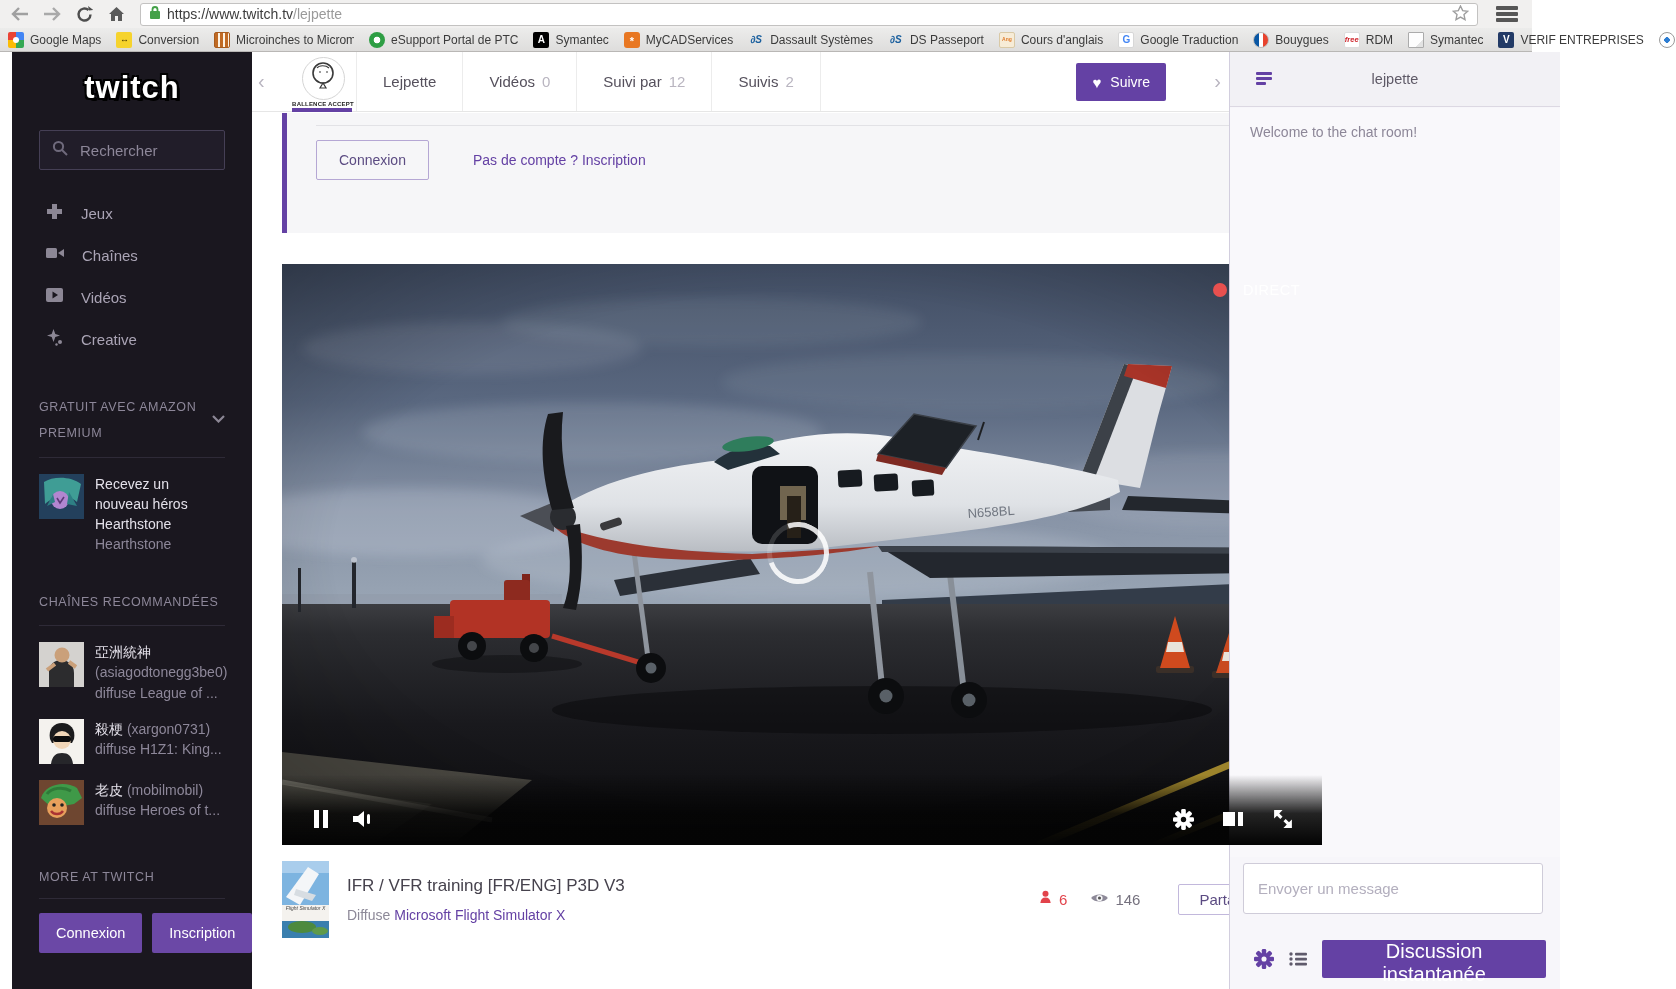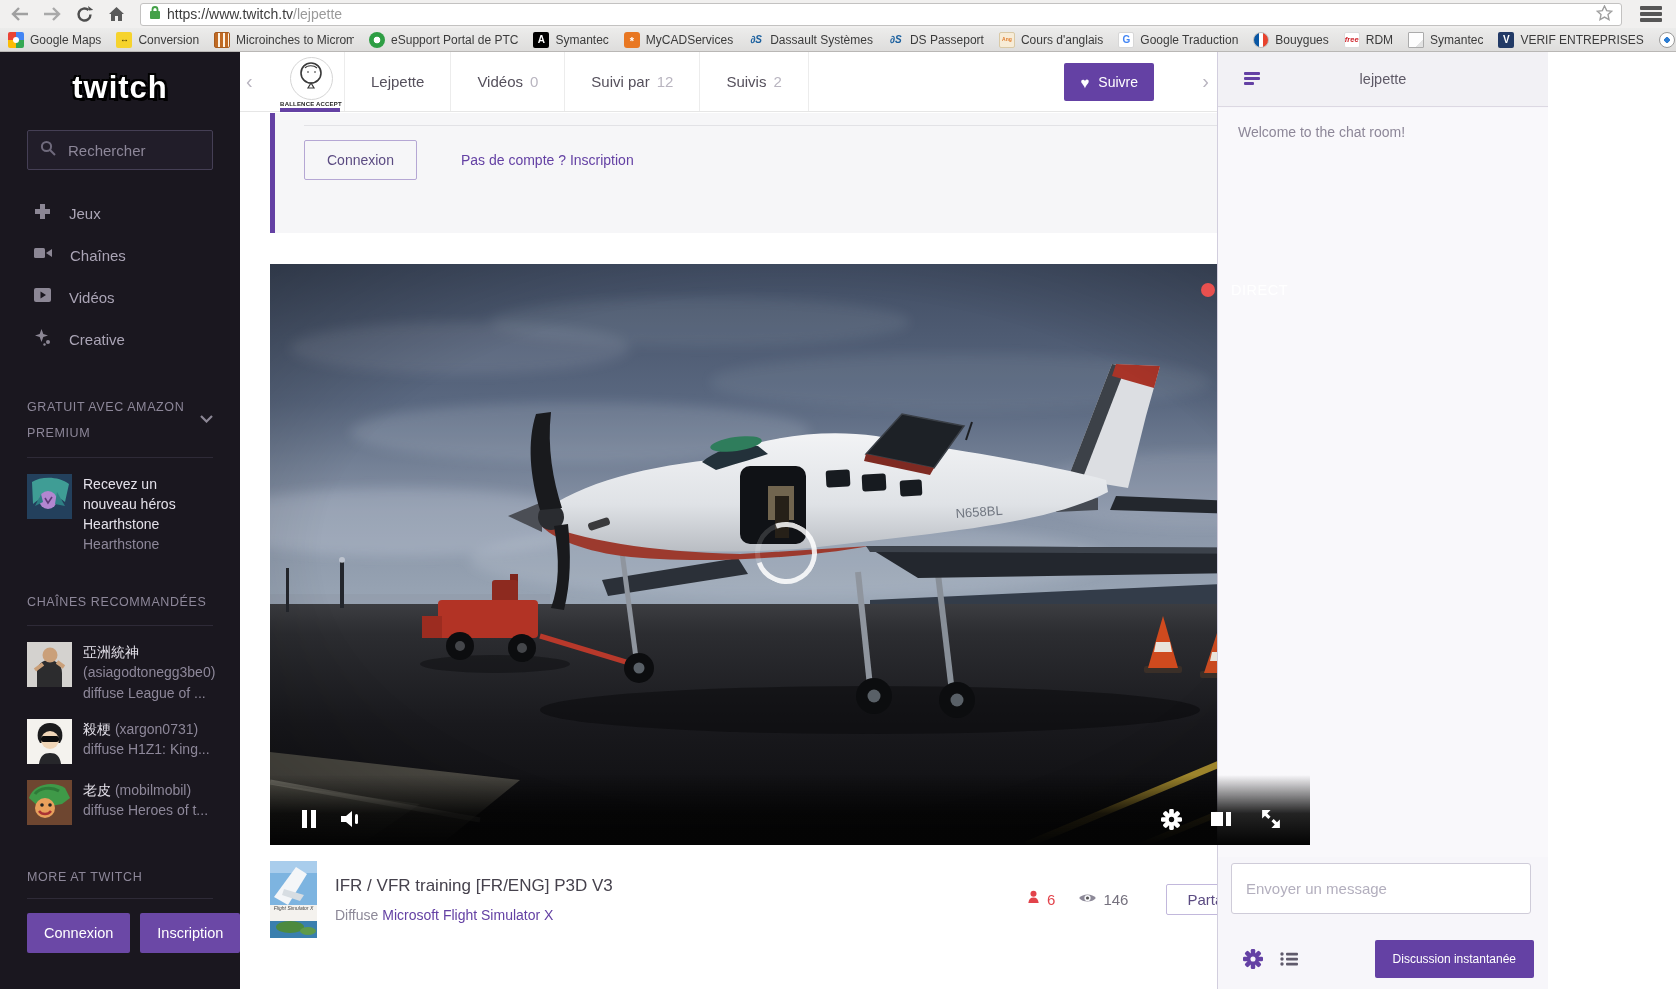--- a/index.html
+++ b/index.html
@@ -1,20 +1,20 @@
 <!DOCTYPE html>
 <html><head>
 <meta charset="utf-8">
 <style>
   html,body{margin:0;padding:0;width:1676px;height:989px;overflow:hidden;
     font-family:"Liberation Sans",sans-serif;background:#fff;position:relative;}
   *{box-sizing:border-box;}
 
   
-  .browser{position:absolute;top:0;left:0;width:1676px;height:52px;background:#f1f0ef;}
+  .browser{position:absolute;top:0;left:0;width:1532px;height:52px;background:#f1f0ef;}
   .toolbar{height:28px;display:flex;align-items:center;padding:0 8px;gap:8px;}
   .tbtn{width:24px;height:24px;display:flex;align-items:center;justify-content:center;flex:none;}
   .addressbar{flex:1;height:23px;background:#fff;border:1px solid #c3c2c1;border-radius:3px;
     display:flex;align-items:center;padding:0 8px;gap:6px;font-size:14px;margin:0 4px;}
   .url-host{color:#3c3c3c;}
   .url-path{color:#9a9a9a;}
   .star{margin-left:auto;}
   .menu-btn{width:22px;height:16px;display:flex;flex-direction:column;justify-content:space-between;flex:none;margin:0 6px;}
   .menu-btn i{display:block;height:4px;background:#565656;border-radius:1px;}
 
@@ -37,21 +37,21 @@
   .fav-ds{color:#1a5f9e;font-style:italic;font-size:10px;background:transparent;}
   .fav-doc{background:#f7ecd7;border:1px solid #d9c9a6;color:#e07a2a;font-size:5px;}
   .fav-translate{background:#fff;border:1px solid #d7d7d7;color:#4285f4;font-size:10px;}
   .fav-bouygues{border-radius:50%;background:linear-gradient(90deg,#0a57a4 0 34%,#fff 34% 66%,#e8432e 66%);border:1px solid #bbb;}
   .fav-free{background:#fff;border:1px solid #ddd;color:#cd1e25;font-style:italic;font-size:7.5px;}
   .fav-page{background:linear-gradient(135deg,#fdfdfd 0 72%,#e3e3e3 72%);border:1px solid #ababab;border-radius:1px;}
   .fav-verif{background:#223a66;color:#fff;font-size:10px;}
   .fav-crm{border-radius:50%;border:1px solid #9a9a9a;background:radial-gradient(circle,#2d7dd2 0 26%,#fff 30% 100%);}
 
   
-  .app{position:absolute;top:52px;left:0;width:1548px;height:937px;display:flex;}
+  .app{position:absolute;top:52px;left:12px;width:1548px;height:937px;display:flex;}
 
   
   .sidebar{width:240px;flex:none;background:#1a171f;color:#9b96a6;position:relative;overflow:hidden;}
   .logo{margin-top:18px;text-align:center;font-size:31px;font-weight:800;letter-spacing:1px;color:#fff;
     text-shadow:-2px -2px 0 #000,2px -2px 0 #000,-2px 2px 0 #000,2px 2px 0 #000,3px 3px 0 #000;}
   .search{margin:24px 27px 0;height:40px;background:#211d29;border:1px solid #453f55;border-radius:2px;
     display:flex;align-items:center;padding:0 12px;gap:10px;}
   .search input{background:transparent;border:0;outline:none;color:#cfcad9;font-size:15px;width:100%;
     font-family:"Liberation Sans",sans-serif;}
   .search input::placeholder{color:#8d8799;}
@@ -143,21 +143,21 @@
   .cbody{position:absolute;top:56px;left:0;right:0;bottom:132px;background:#f9f8fb;}
   .welcome{padding:16px 20px;font-size:14px;color:#8d8798;}
   .cfoot{position:absolute;left:0;right:0;bottom:0;height:132px;}
   .chat-input{position:absolute;left:13px;right:17px;top:6px;height:51px;background:#fff;
     border:1px solid #cfccd9;border-radius:3px;padding:0 14px;font-size:15px;color:#5e5966;outline:none;
     font-family:"Liberation Sans",sans-serif;}
   .chat-input::placeholder{color:#b3afbe;}
   .cfoot-row{position:absolute;left:24px;right:14px;bottom:11px;height:38px;display:flex;align-items:center;}
   .cicon2{width:22px;height:22px;margin-right:14px;display:flex;align-items:center;justify-content:center;cursor:pointer;}
   .send-btn{margin-left:auto;background:#6441a4;color:#fff;border:0;border-radius:2px;height:38px;
-    padding:0 18px;font-size:12px;cursor:pointer;font-family:"Liberation Sans",sans-serif;}
+    padding:0 18px;font-size:20px;cursor:pointer;font-family:"Liberation Sans",sans-serif;}
 </style>
 </head>
 <body>
 
 <div class="browser">
   <div class="toolbar">
     <span class="tbtn">
       <svg width="18" height="14" viewBox="0 0 18 14">
           <path d="M8 1L2 7l6 6M2 7h15" stroke="#a0a0a0" stroke-width="2.4" fill="none"></path>
         </svg>

